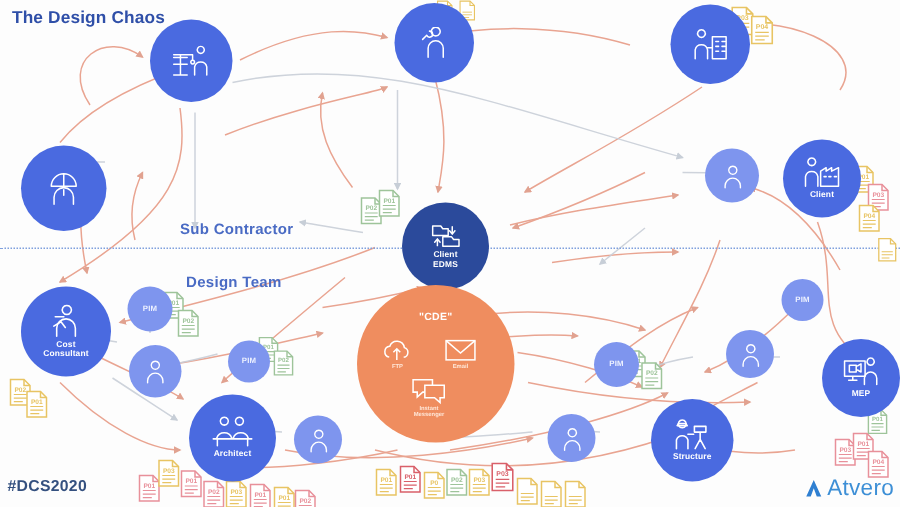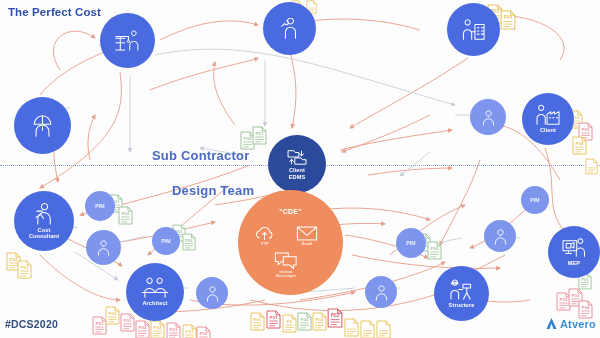--- a/index.html
+++ b/index.html
@@ -5,32 +5,32 @@
   html,body{margin:0;padding:0;background:#ffffff;}
   body{width:600px;height:338px;overflow:hidden;font-family:"Liberation Sans",sans-serif;}
   #stage{position:relative;width:600px;height:338px;background:#fdfdfd;overflow:hidden;}
   #wires{position:absolute;left:0;top:0;width:600px;height:338px;}
   .node{position:absolute;border-radius:50%;display:flex;flex-direction:column;align-items:center;justify-content:center;color:#ffffff;text-align:center;box-sizing:border-box;}
   .node .ico{display:block;line-height:0;}
   .node .lbl{font-size:5.4px;line-height:1.12;font-weight:700;letter-spacing:.1px;margin-top:1px;padding:0 2px;}
   .node.big .lbl{font-size:5.6px;}
   .node.pim .lbl{font-size:5.2px;color:#eef2ff;font-weight:700;}
   .title{position:absolute;left:8px;top:6px;font-size:11.5px;font-weight:700;color:#2f4fa8;letter-spacing:.1px;}
-  .zonelbl{position:absolute;font-size:13px;font-weight:700;color:#4a6bc4;letter-spacing:.2px;margin-left:32px;}
+  .zonelbl{position:absolute;font-size:10px;font-weight:700;color:#4a6bc4;letter-spacing:.2px;}
   .hashtag{position:absolute;left:5px;top:318px;font-size:10.5px;font-weight:700;color:#34507f;letter-spacing:.2px;}
   .divider{position:absolute;left:0;top:165px;width:600px;height:0;border-top:1.6px dotted #7fa0dd;}
   .doc{position:absolute;}
   .cde-lbl{font-size:7px;font-weight:700;color:#ffffff;letter-spacing:.2px;}
   .cde-ico-lbl{font-size:3.9px;color:#ffe7d8;text-align:center;line-height:1.15;font-weight:600;}
   .cde-item{position:absolute;display:flex;flex-direction:column;align-items:center;}
   .logos{position:absolute;right:4px;top:317px;display:flex;align-items:center;gap:9px;}
   .logo-ct{display:flex;align-items:center;gap:3px;}
   .logo-ct .txt{font-size:10px;font-weight:700;color:#1b1b1b;letter-spacing:.45px;}
   .logo-av{display:flex;align-items:center;gap:2px;}
-  .logo-av .txt{font-size:11px;font-weight:700;color:#3d8fd6;letter-spacing:.2px;}
+  .logo-av .txt{font-size:15px;font-weight:400;color:#3d8fd6;letter-spacing:.2px;}
 </style>
 </head>
 <body>
 
 <div id="stage">
 
   <svg id="wires" viewBox="0 0 600 338">
     <defs>
       <marker id="as" markerWidth="5" markerHeight="5" refX="4" refY="2.5" orient="auto">
         <path d="M0,0 L5,2.5 L0,5 z" fill="#e09e8b"></path>
@@ -92,27 +92,27 @@
       <path d="M520,238 C510,238 504,238 498,238"></path>
       <path d="M462,238 C450,240 442,242 435,245"></path>
       <path d="M400,288 C390,288 385,287 380,286"></path>
       <path d="M355,288 C330,290 310,292 292,292"></path>
       <path d="M430,152 C420,160 410,168 400,176"></path>
       <path d="M70,108 C50,108 38,108 30,108"></path>
       <path d="M242,155 C225,152 212,150 200,148"></path>
     </g>
   </svg>
 
-  <div class="title">The Perfect Cost</div>
+  <div class="title">The Design Chaos</div>
   <div class="hashtag">#DCS2020</div>
   <div class="divider"></div>
 
   <div id="zones">
       <div class="zonelbl" style="left: 120px; top: 148px;">Sub Contractor</div>
-      <div class="zonelbl" style="left: 140px; top: 183px; text-align: right;">Design Team</div>
+      <div class="zonelbl" style="left: 124px; top: 183px; text-align: right;">Design Team</div>
     </div>
   <div id="docs">
       <div class="doc" style="left: 240px; top: 131px; width: 15px; height: 19px;"><svg width="15" height="19" viewBox="0 0 15 19">
           <path d="M1,1 h9 l4,4 v13 h-13 z" fill="#ffffff" stroke="#9ec49a" stroke-width="1"></path>
           <path d="M10,1 v4 h4" fill="none" stroke="#9ec49a" stroke-width="1"></path>
           <path d="M3.2,11 h8.6 M3.2,13.4 h8.6 M3.2,15.8 h6" stroke="#9ec49a" stroke-width="0.8"></path>
           <text x="7.5" y="9" text-anchor="middle" font-size="4.4" font-family="Liberation Sans, sans-serif" font-weight="700" fill="#9ec49a">P02</text>
         </svg></div>
       <div class="doc" style="left: 252px; top: 126px; width: 15px; height: 19px;"><svg width="15" height="19" viewBox="0 0 15 19">
           <path d="M1,1 h9 l4,4 v13 h-13 z" fill="#ffffff" stroke="#9ec49a" stroke-width="1"></path>

